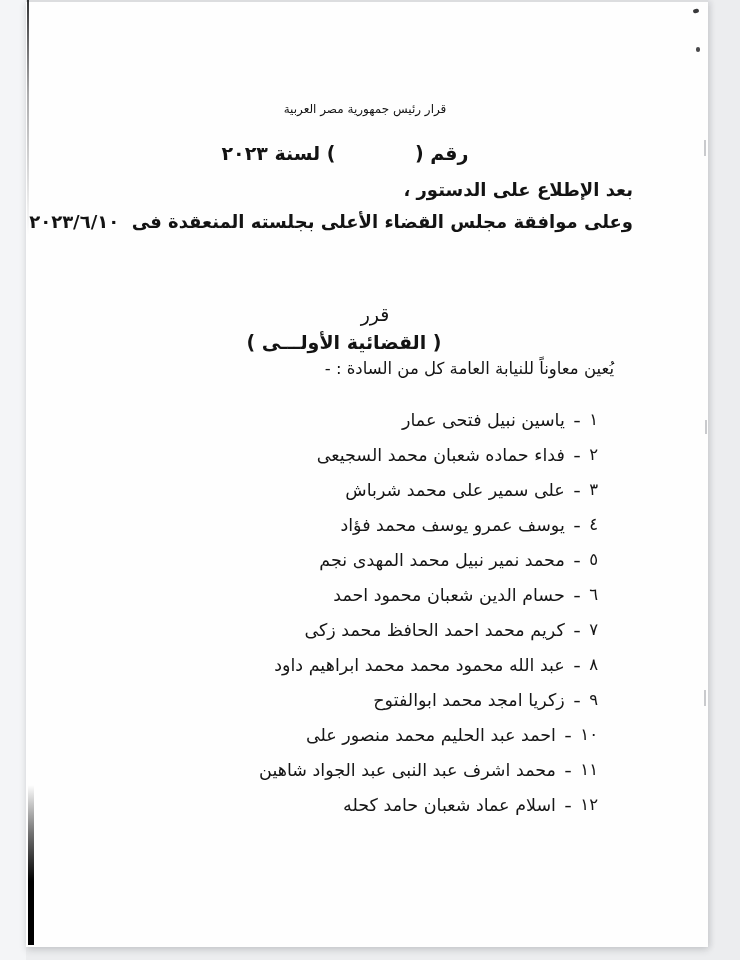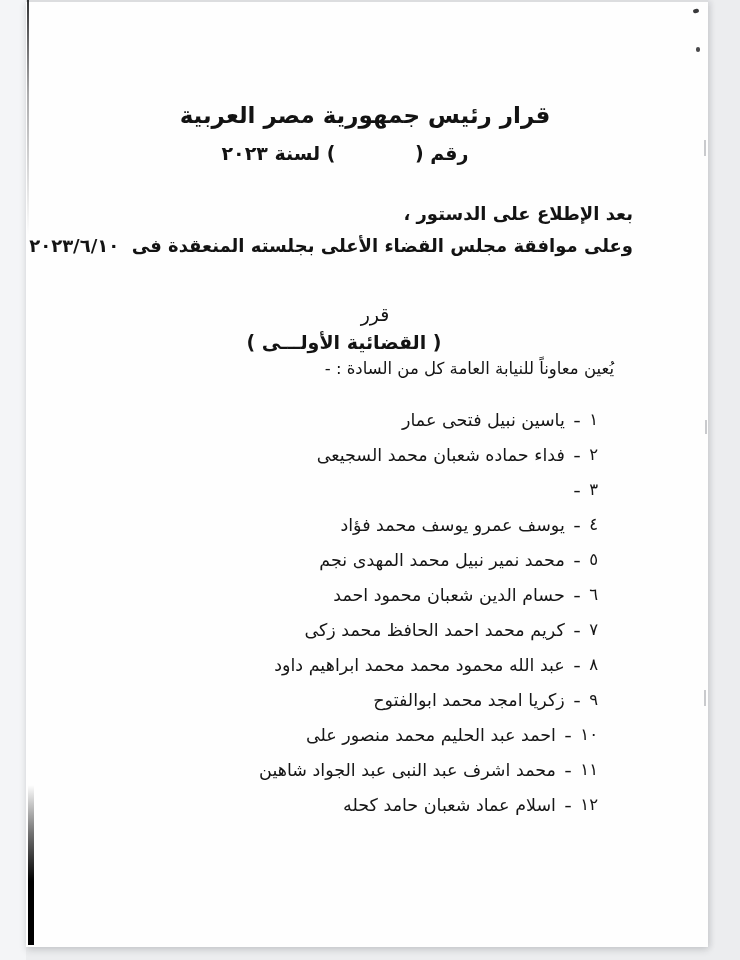--- a/index.html
+++ b/index.html
@@ -38,27 +38,27 @@
   }
   .speck-1 { position: absolute; left: 693px; top: 9px;  width: 6px; height: 4px; background:#3a3a3c; border-radius: 2px; transform: rotate(-12deg); }
   .speck-2 { position: absolute; left: 696px; top: 47px; width: 4px; height: 5px; background:#4a4a4c; border-radius: 2px; }
   .edge-mark { position: absolute; width: 2px; background: #c9cacd; }
   .edge-mark.m1 { left: 704px; top: 140px; height: 16px; }
   .edge-mark.m2 { left: 705px; top: 420px; height: 14px; }
   .edge-mark.m3 { left: 704px; top: 690px; height: 16px; }
 
   
   .centered { position: absolute; left: 0; right: 0; text-align: center; white-space: nowrap; }
-  .decree-title  { top: 100px; font-size: 23px; font-weight: bold; transform: translateX(-2px); }
+  .decree-title  { top: 100px; font-size: 12px; font-weight: normal; transform: translateX(-2px); }
   .decree-number { top: 140px; font-size: 19px; font-weight: bold; transform: translateX(-22px); }
 
   .preamble {
     position: absolute; top: 172px; right: 75px; left: 10px;
     text-align: right; font-size: 18px; font-weight: bold;
-    line-height: 32px; white-space: nowrap; margin-top: 24px;
+    line-height: 32px; white-space: nowrap;
   }
 
   .decree-word     { top: 301px; font-size: 19px; font-weight: normal; transform: translateX(8px); }
   .article-heading { top: 329px; font-size: 19px; font-weight: bold; transform: translateX(-23px); }
 
   .appointment-intro {
     position: absolute; top: 357px; right: 94px;
     font-size: 16.5px; font-weight: normal; white-space: nowrap;
   }
 
@@ -103,20 +103,21 @@
 
   <div class="appointee-row">
     <span class="num">٢</span>
     <span class="dash">-</span>
     <span class="name">فداء حماده شعبان محمد السجيعى</span>
   </div>
 
   <div class="appointee-row">
     <span class="num">٣</span>
     <span class="dash">-</span>
+    <span class="name">على سمير على محمد شرباش</span>
   </div>
 
   <div class="appointee-row">
     <span class="num">٤</span>
     <span class="dash">-</span>
     <span class="name">يوسف عمرو يوسف محمد فؤاد</span>
   </div>
 
   <div class="appointee-row">
     <span class="num">٥</span>

